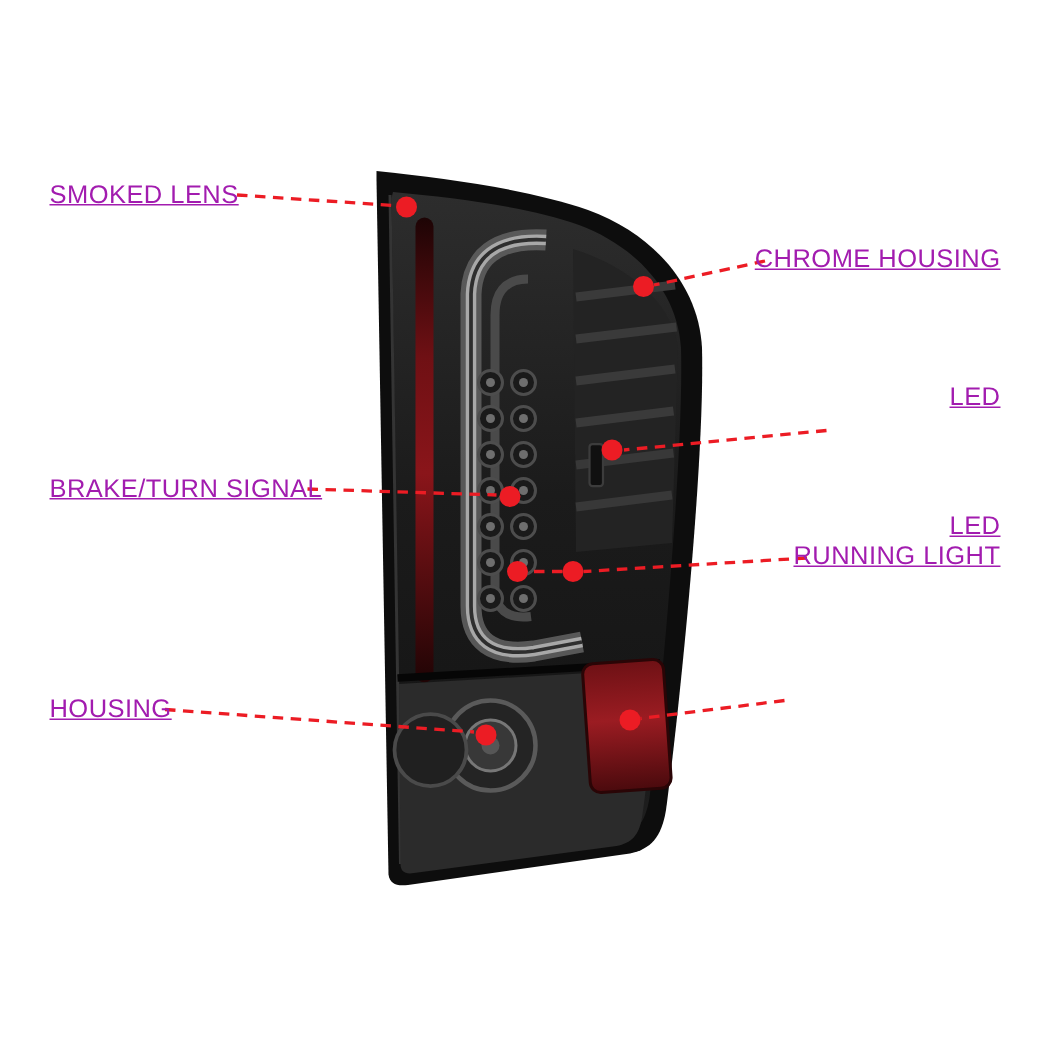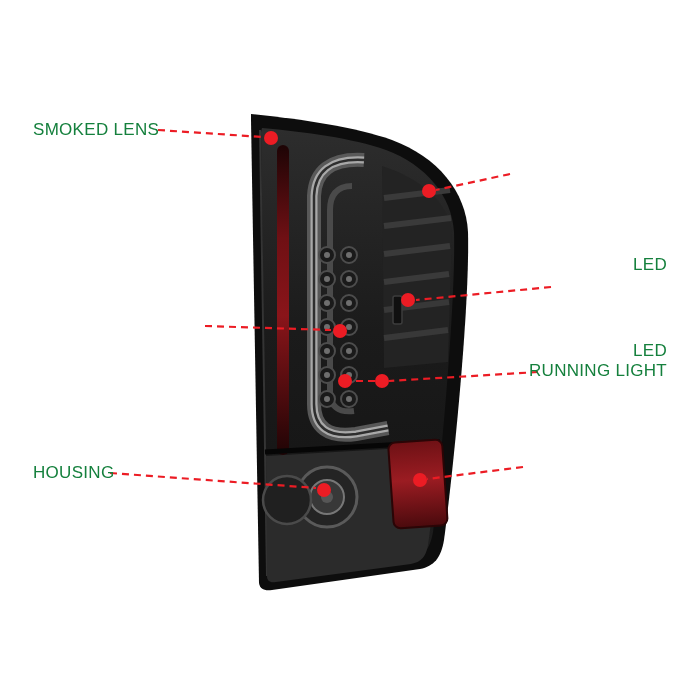--- a/index.html
+++ b/index.html
@@ -2,22 +2,22 @@
 <html><head>
 <meta charset="utf-8">
 <style>
   html,body{margin:0;padding:0;background:#ffffff;}
   .stage{
     position:relative;width:700px;height:700px;background:#ffffff;
     font-family:"Liberation Sans",sans-serif;overflow:hidden;
   }
   .artwork{position:absolute;left:0;top:0;}
   .label{
-    position:absolute;font-size:17px;line-height:20px;color:#15803d;
-    letter-spacing:.3px;white-space:nowrap;font-weight:400;
+    position:absolute;font-size:17px;line-height:20px;color:#a21caf;
+    letter-spacing:.3px;white-space:nowrap;font-weight:400;text-decoration:underline;
   }
   .label.right{text-align:right;}
   .ln{display:block;}
 </style>
 </head>
 <body>
 
 <div class="stage">
 
   <svg class="artwork" width="700" height="700" viewBox="0 0 700 700">
@@ -139,25 +139,27 @@
       <circle cx="340" cy="331" r="7"></circle>
       <circle cx="345" cy="381" r="7"></circle>
       <circle cx="382" cy="381" r="7"></circle>
       <circle cx="420" cy="480" r="7"></circle>
       <circle cx="324" cy="490" r="7"></circle>
     </g>
   </svg>
 
   <div class="label" style="left:33px;top:120px">SMOKED LENS</div>
 
+  <div class="label right" style="right:33px;top:163px">CHROME HOUSING</div>
 
   <div class="label right" style="right:33px;top:255px">
     <span class="ln">LED</span>
   </div>
 
+  <div class="label" style="left:33px;top:316px">BRAKE/TURN SIGNAL</div>
 
   <div class="label right" style="right:33px;top:341px">
     <span class="ln">LED</span>
     <span class="ln">RUNNING LIGHT</span>
   </div>
 
   <div class="label" style="left:527px;top:436px">
   </div>
 
   <div class="label" style="left:33px;top:463px">HOUSING</div>

